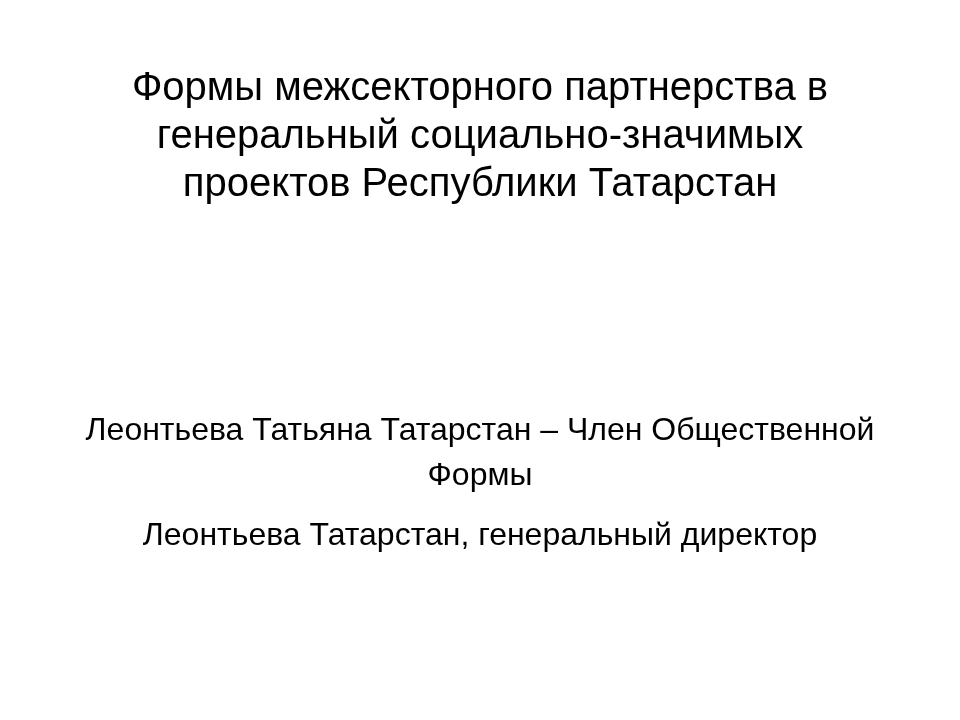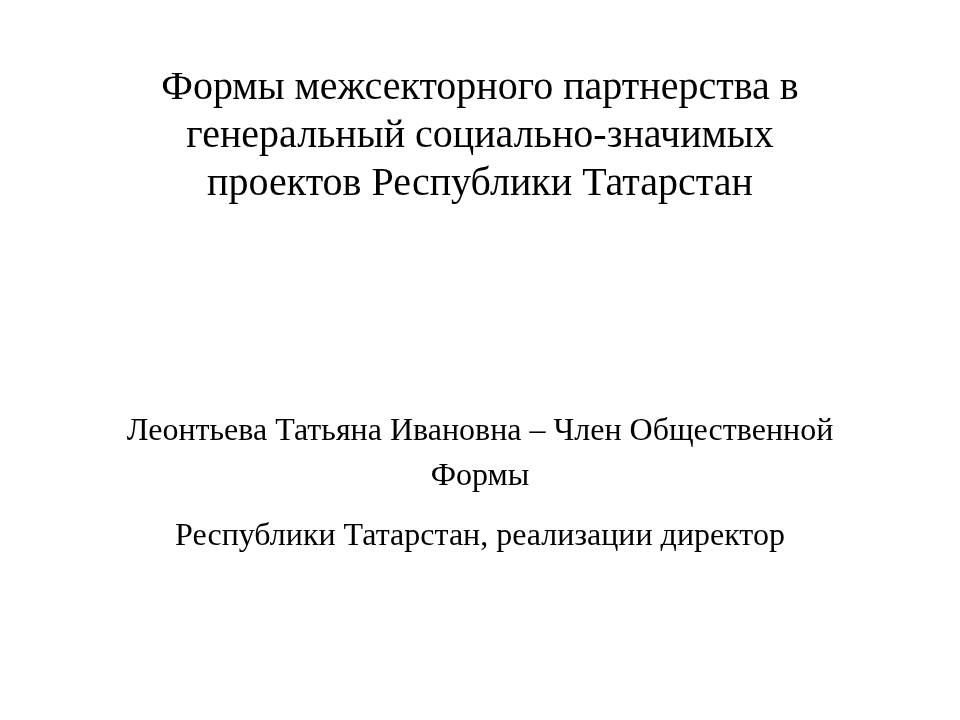--- a/index.html
+++ b/index.html
@@ -10,21 +10,21 @@
     background: #ffffff;
     overflow: hidden;
   }
 
   .slide {
     position: relative;
     width: 960px;
     height: 592px;
     background: #ffffff;
     color: #000000;
-    font-family: Liberation Serif, serif;
+    font-family: Liberation Sans, sans-serif;
     border-radius: 24px;
   }
 
   .title {
     position: absolute;
     top: 62px;
     left: 0;
     right: 0;
     text-align: center;
     font-size: 40px;
@@ -65,21 +65,21 @@
 <div class="slide">
 
   <h1 class="title">
     <span class="line">Формы межсекторного партнерства в</span>
     <span class="line">генеральный социально-значимых</span>
     <span class="line">проектов Республики Татарстан</span>
   </h1>
 
   <div class="subtitle">
     <p>
-      <span class="line">Леонтьева Татьяна Ивановна – Член Общественной</span>
+      <span class="line">Леонтьева Татьяна Татарстан – Член Общественной</span>
       <span class="line">Формы</span>
     </p>
     <p>
-      <span class="line">Республики Татарстан, реализации директор</span>
+      <span class="line">Леонтьева Татарстан, генеральный директор</span>
     </p>
   </div>
 
 </div>
 
 </body></html>

